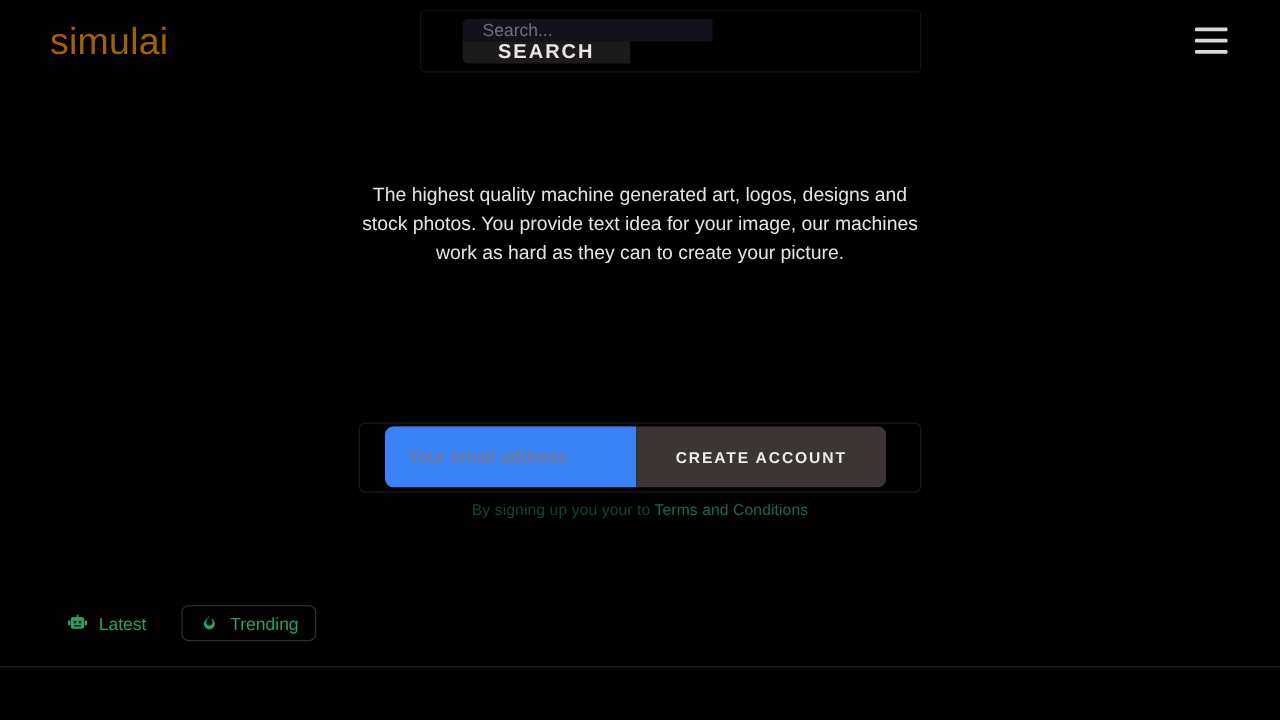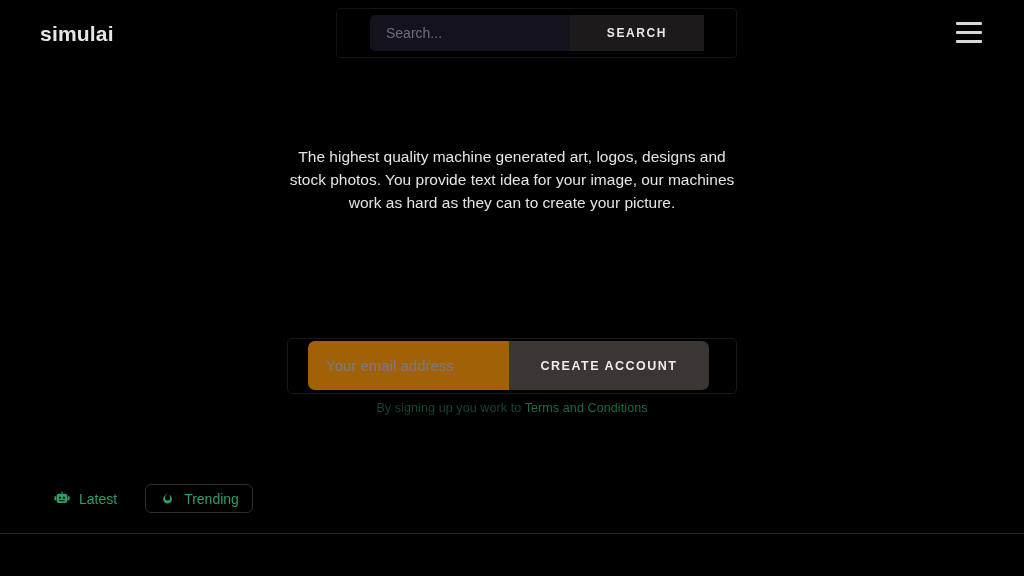--- a/index.html
+++ b/index.html
@@ -24,24 +24,24 @@
     width: 1024px;
     height: 66px;
     display: flex;
     align-items: center;
   }
 
   .logo {
     position: absolute;
     left: 40px;
     top: 17px;
-    font-size: 21px;
-    font-weight: 700;
+    font-size: 30px;
+    font-weight: 400;
     letter-spacing: 0.2px;
-    color: #e5e5e5;
+    color: #a16207;
     line-height: 34px;
   }
 
   .search-shell {
     position: absolute;
     left: 336px;
     top: 8px;
     width: 401px;
     height: 50px;
     border: 1px solid #121212;
@@ -50,20 +50,21 @@
 
   .search-wrap {
     position: absolute;
     left: 370px;
     top: 15px;
     width: 350px;
     height: 36px;
     display: flex;
     border-radius: 5px;
     overflow: hidden;
+    flex-direction: column;
   }
 
   .search-input {
     width: 200px;
     height: 36px;
     background: #14131d;
     border: none;
     outline: none;
     color: #e8e8e8;
     font-family: "Liberation Sans", sans-serif;
@@ -73,21 +74,21 @@
   .search-input::placeholder { color: #6f6d78; }
 
   .search-button {
     width: 134px;
     height: 36px;
     background: #1c1a1a;
     border: none;
     outline: none;
     color: #ebe7e5;
     font-family: "Liberation Sans", sans-serif;
-    font-size: 12px;
+    font-size: 16px;
     font-weight: 700;
     letter-spacing: 1.6px;
     cursor: pointer;
   }
 
   .menu-button {
     position: absolute;
     right: 42px;
     top: 22px;
     width: 26px;
@@ -160,21 +161,21 @@
     width: 401px;
     height: 49px;
     display: flex;
     border-radius: 7px;
     overflow: hidden;
   }
 
   .email-input {
     width: 201px;
     height: 49px;
-    background: #a16207;
+    background: #3b82f6;
     border: none;
     outline: none;
     color: #e8e8e8;
     font-family: "Liberation Sans", sans-serif;
     font-size: 15px;
     padding: 0 18px;
   }
   .email-input::placeholder { color: #7b7986; }
 
   .create-button {
@@ -278,21 +279,21 @@
   <p class="subtitle">The highest quality machine generated art, logos, designs and stock photos. You provide text idea for your image, our machines work as hard as they can to create your picture.</p>
 </div>
 
 <div class="signup-shell"></div>
 
 <div class="signup-wrap">
   <input class="email-input" type="email" placeholder="Your email address" style="">
   <button class="create-button">CREATE ACCOUNT</button>
 </div>
 
-<div class="terms"><span>By signing up you work to </span><a href="#">Terms and Conditions</a></div>
+<div class="terms"><span>By signing up you your to </span><a href="#">Terms and Conditions</a></div>
 
 <div class="tabs">
 
   <button class="tab">
     <span class="tab-icon">
       <svg width="16" height="16" viewBox="0 0 24 24" fill="#2e9e63">
         <rect x="11" y="1" width="2" height="3"></rect>
         <rect x="4" y="4" width="16" height="14" rx="3"></rect>
         <rect x="0.5" y="8" width="3" height="6" rx="1"></rect>
         <rect x="20.5" y="8" width="3" height="6" rx="1"></rect>

